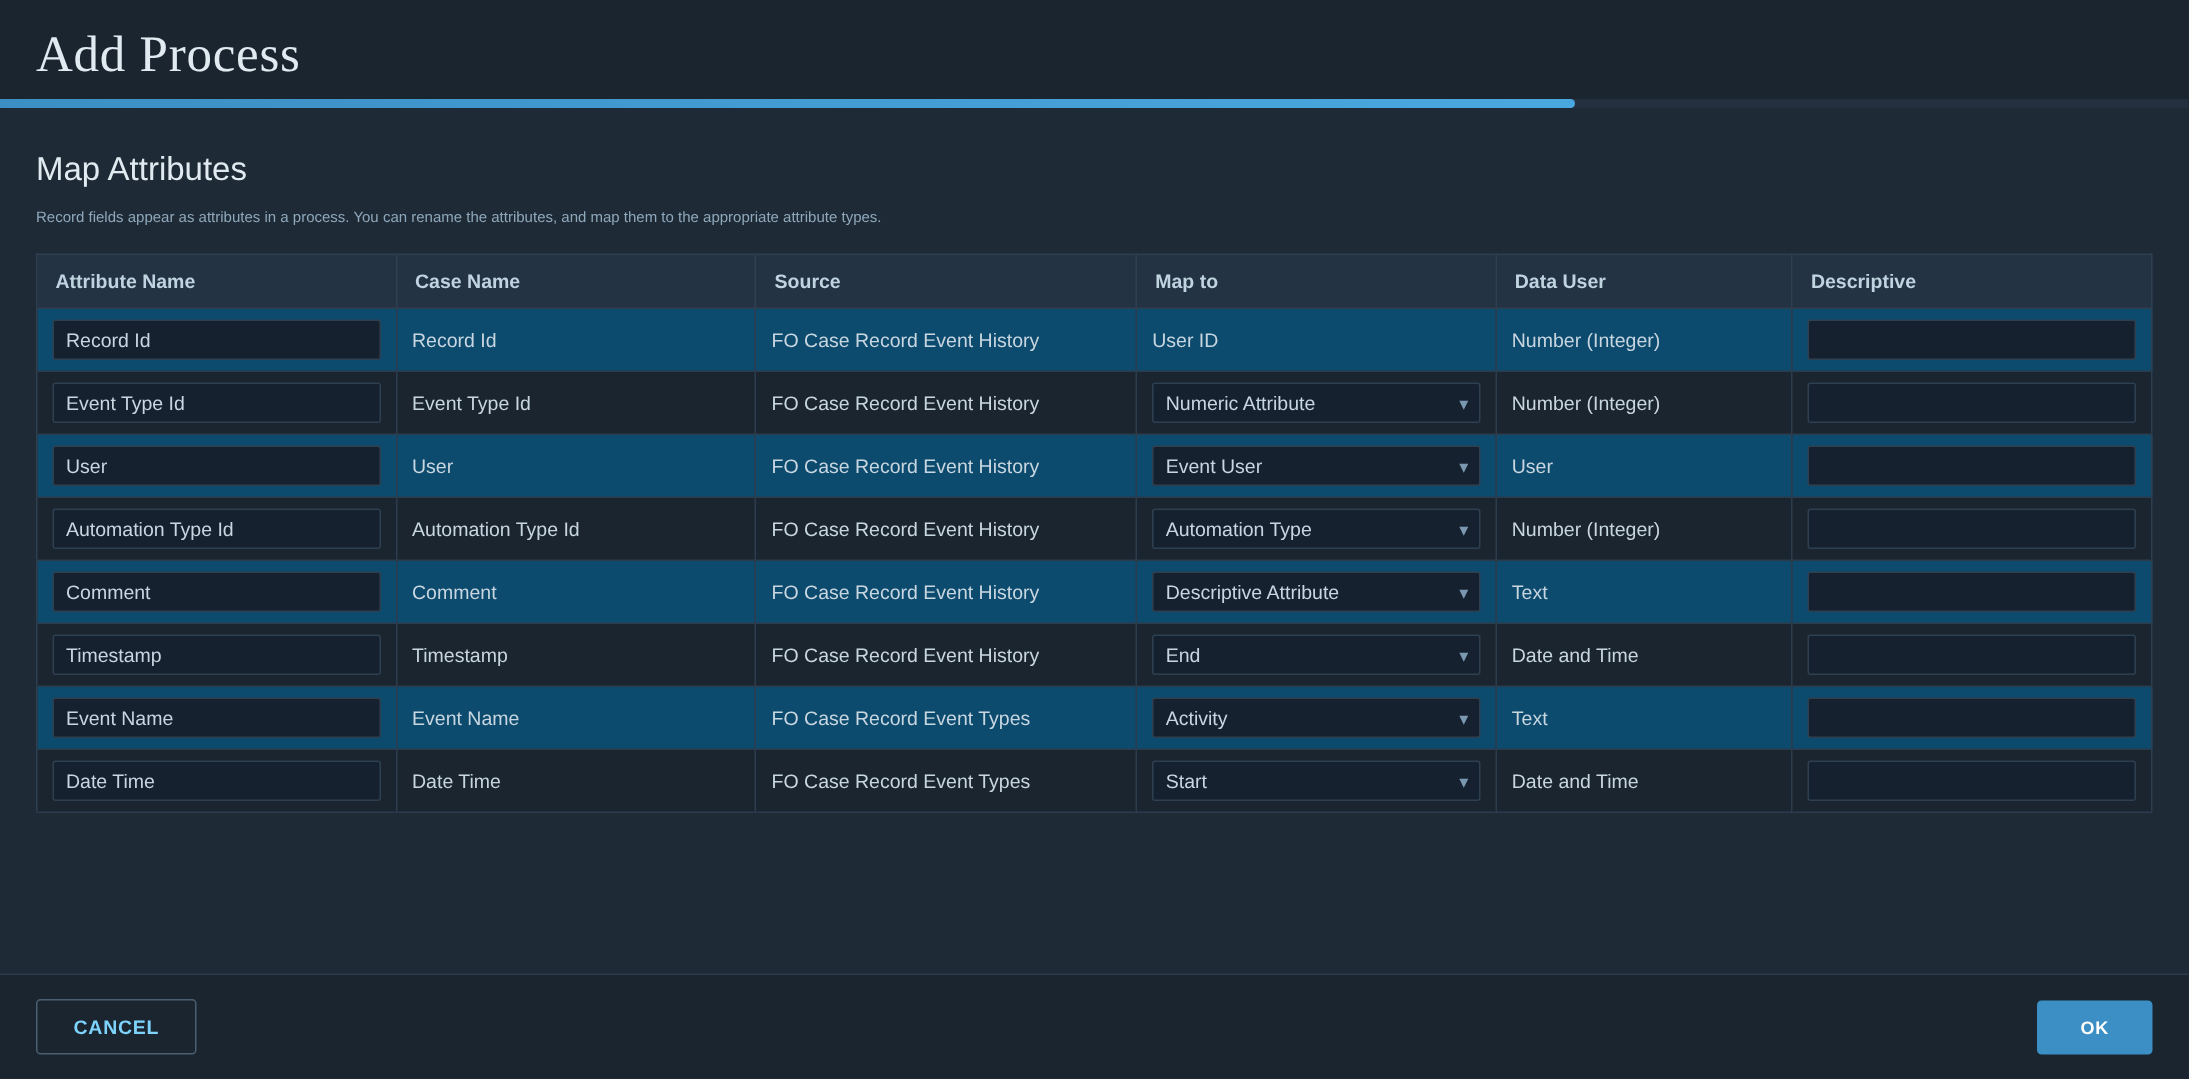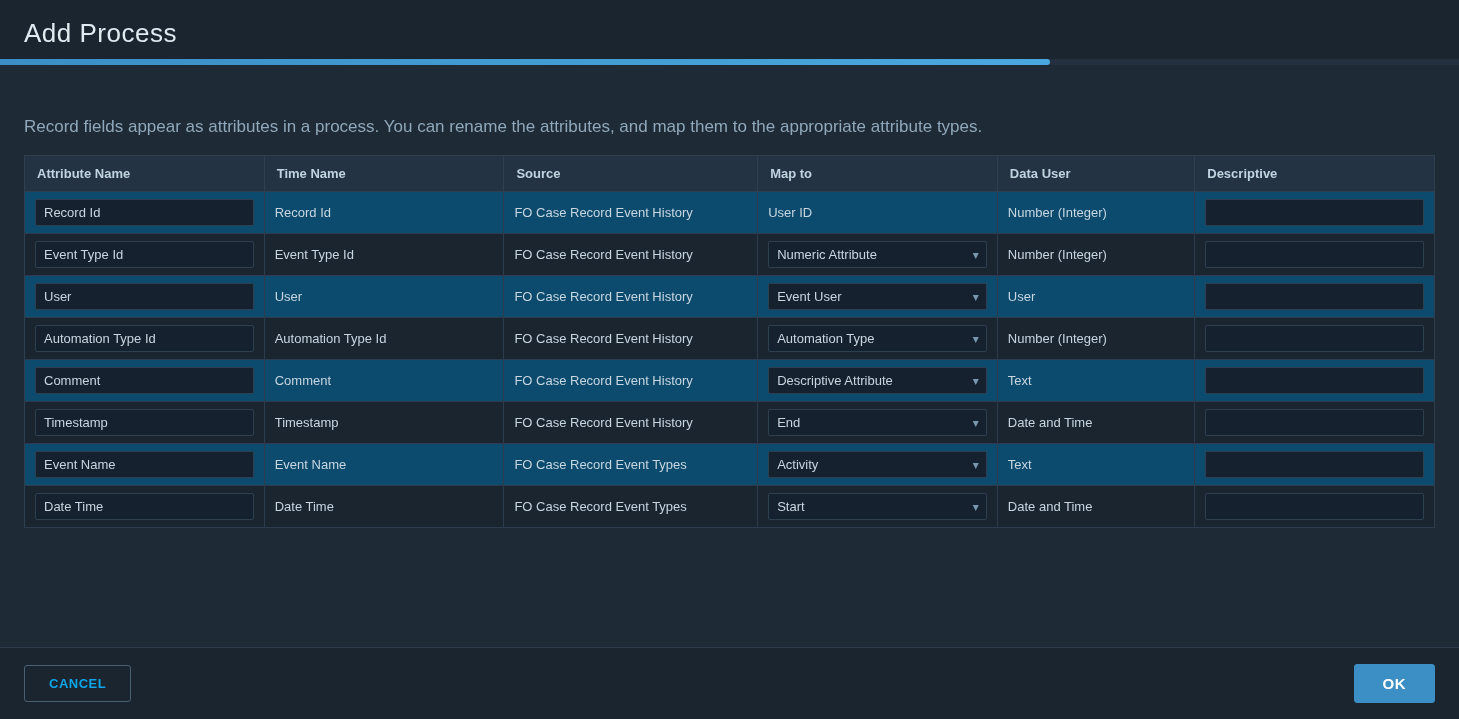--- a/index.html
+++ b/index.html
@@ -15,24 +15,25 @@
       min-height: 719px;
       background: #1e2a35;
       display: flex;
       flex-direction: column;
     }
     .page-title-bar {
       background: #1a2530;
       padding: 18px 24px 10px 24px;
     }
     .page-title {
-      font-size: 26px;
+      font-size: 34px;
       font-weight: 300;
       color: #e0eaf0;
       letter-spacing: 0.5px;
+      font-family: Liberation Serif, serif;
     }
     .progress-bar-container {
       height: 6px;
       background: #243040;
       margin: 0;
     }
     .progress-bar-fill {
       height: 6px;
       background: linear-gradient(90deg, #3b8fc4, #4aa8e0);
       width: 72%;
@@ -44,24 +45,23 @@
       display: flex;
       flex-direction: column;
     }
     .section-title {
       font-size: 22px;
       font-weight: 300;
       color: #e0eaf0;
       margin-bottom: 14px;
     }
     .description-text {
-      font-size: 17px;
+      font-size: 10px;
       color: #8fa8bb;
       margin-bottom: 18px;
-      margin-top: 24px;
     }
     .attributes-table {
       width: 100%;
       border-collapse: collapse;
       border: 1px solid #2e3f50;
     }
     .attributes-table thead tr {
       background: #243344;
     }
     .attributes-table th {
@@ -131,34 +131,34 @@
       background: #1a2530;
       border-top: 1px solid #2c3c4c;
       padding: 16px 24px;
       display: flex;
       justify-content: space-between;
       align-items: center;
     }
     .btn-cancel {
       background: transparent;
       border: 1px solid #4a6070;
-      color: #0ea5e9;
+      color: #7dd3fc;
       padding: 10px 24px;
       font-size: 13px;
       border-radius: 3px;
       cursor: pointer;
       letter-spacing: 0.5px;
       font-weight: 600;
     }
     .btn-ok {
       background: #3b8fc4;
       border: 1px solid #3b8fc4;
       color: #fff;
       padding: 10px 28px;
-      font-size: 15px;
+      font-size: 12px;
       border-radius: 3px;
       cursor: pointer;
       font-weight: 600;
       letter-spacing: 0.5px;
     }
     
     .col-attr-name { width: 17%; margin-left: 39px; }
     .col-field-name { width: 17%; }
     .col-source { width: 18%; }
     .col-map-to { width: 17%; margin-top: 16px; }
@@ -172,27 +172,28 @@
 
   <div class="page-title-bar">
     <h1 class="page-title">Add Process</h1>
   </div>
 
   <div class="progress-bar-container">
     <div class="progress-bar-fill"></div>
   </div>
 
   <div class="main-content">
+    <h2 class="section-title">Map Attributes</h2>
     <p class="description-text">Record fields appear as attributes in a process. You can rename the attributes, and map them to the appropriate attribute types.</p>
 
     <table class="attributes-table">
       <thead>
         <tr>
           <th class="col-attr-name">Attribute Name</th>
-          <th class="col-field-name">Time Name</th>
+          <th class="col-field-name">Case Name</th>
           <th class="col-source">Source</th>
           <th class="col-map-to">Map to</th>
           <th class="col-data-type">Data User</th>
           <th class="col-description">Descriptive</th>
         </tr>
       </thead>
       <tbody id="table-body">
 
       <tr>
             <td><input type="text" class="cell-input" value="Record Id" style=""></td>

